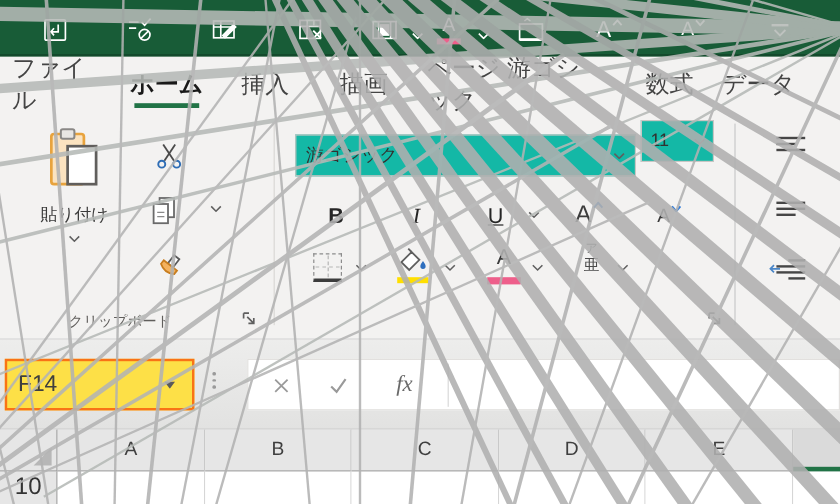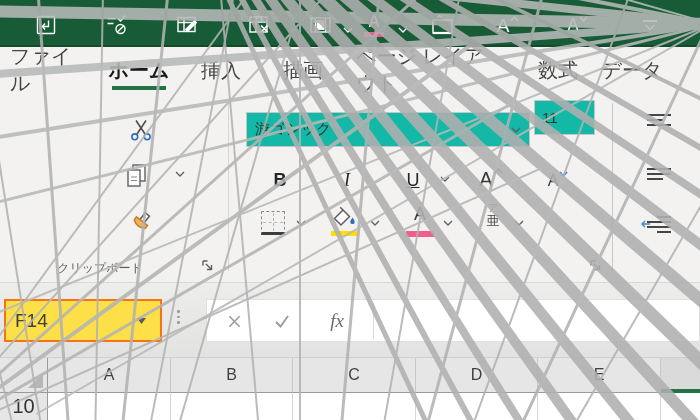--- a/index.html
+++ b/index.html
@@ -126,29 +126,40 @@
   <div class="tab selected" style="left:107px;width:64px;">
       <span>ホーム</span>
     </div>
   <div class="tab" style="left:190px;width:62px;font-family:Liberation Serif, serif;">
       <span>挿入</span>
     </div>
   <div class="tab" style="left:272px;width:62px;">
       <span>描画</span>
     </div>
   <div class="tab" style="left:356px;width:146px;">
-      <span>ページ レイアウト</span>
+      <span>ページ 游ゴシック</span>
     </div>
   <div class="tab" style="left:526px;width:64px;">
       <span>数式</span>
     </div>
   <div class="tab" style="left:600px;width:64px;">
       <span>データ</span>
     </div>
 
+  <div class="abs" style="left:26px;top:106px;width:72px;height:130px;display:flex;flex-direction:column;align-items:center;">
+    <svg width="46" height="52" viewBox="0 0 40 46">
+      <rect x="3" y="5" width="24" height="37" rx="2" fill="#fbe3c0" stroke="#e8a33d" stroke-width="2"></rect>
+      <rect x="10" y="1.5" width="10" height="7" rx="1.5" fill="#e8e6e3" stroke="#8a8886" stroke-width="1.5"></rect>
+      <rect x="15" y="14" width="21" height="28" fill="#fff" stroke="#605e5c" stroke-width="2"></rect>
+    </svg>
+    <span style="font-size:14px;color:#3b3b3b;margin-top:12px;">貼り付け</span>
+    <svg width="10" height="6" viewBox="0 0 10 6" style="margin-top:8px;">
+        <polyline points="1,1 5,5 9,1" fill="none" stroke="#5f5f5f" stroke-width="1.3"></polyline>
+      </svg>
+  </div>
 
   <div class="abs rbtn" style="left:126px;top:116px;width:30px;height:28px;">
     <svg width="24" height="24" viewBox="0 0 24 24">
       <line x1="7" y1="2.5" x2="16" y2="16" stroke="#4a4a4a" stroke-width="1.5"></line>
       <line x1="17" y1="2.5" x2="8" y2="16" stroke="#4a4a4a" stroke-width="1.5"></line>
       <circle cx="5.8" cy="18.8" r="2.9" fill="none" stroke="#2e6db5" stroke-width="1.6"></circle>
       <circle cx="18.2" cy="18.8" r="2.9" fill="none" stroke="#2e6db5" stroke-width="1.6"></circle>
     </svg>
   </div>
 

